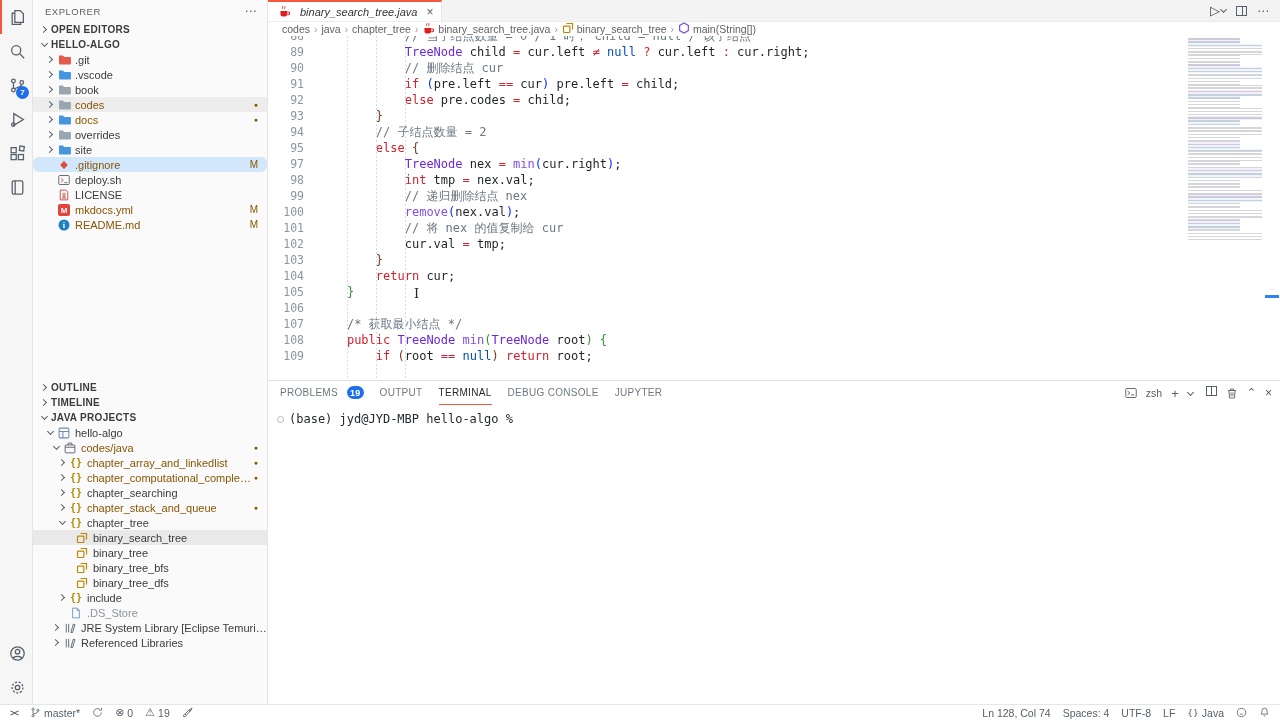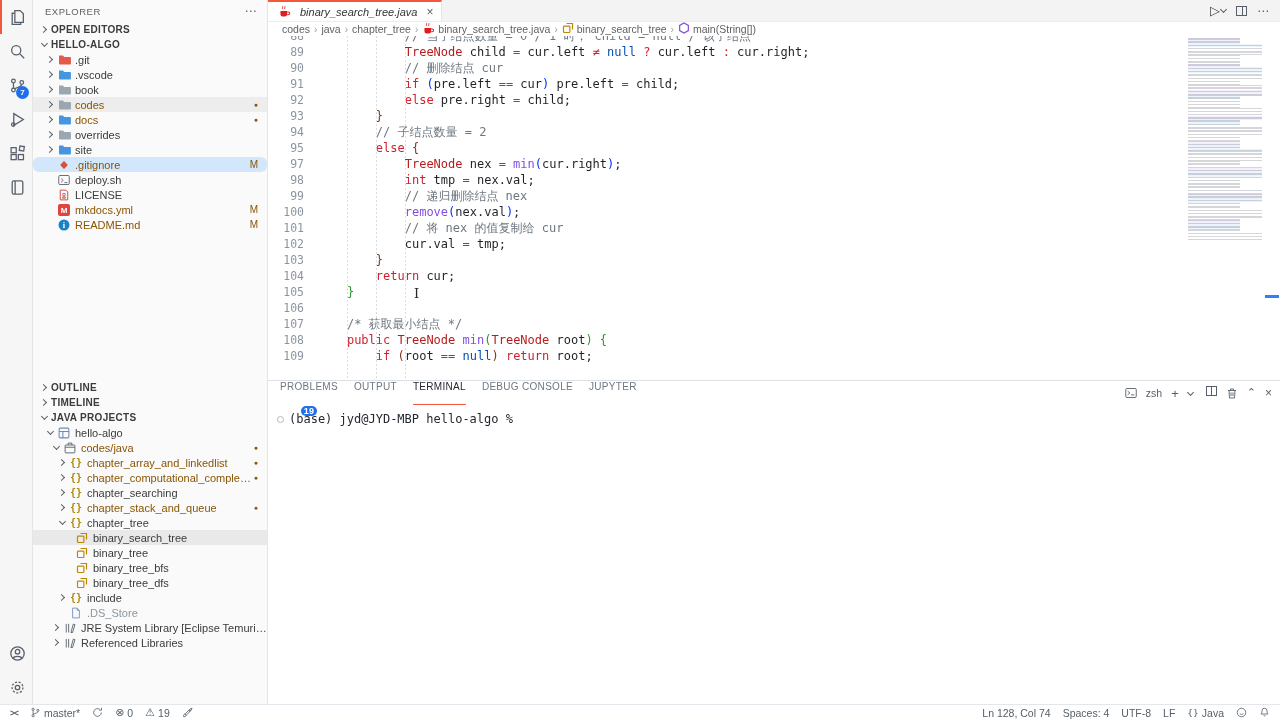--- a/index.html
+++ b/index.html
@@ -52,40 +52,40 @@
 
   .breadcrumbs { height:14px; background:#fff; display:flex; align-items:center; gap:3px; padding-left:14px; font-size:10.5px; color:#616161; }
   .bc-sep { color:#9aa0a6; font-size:10px; margin:0 1px; }
   .bc-item { display:flex; align-items:center; gap:3px; cursor:pointer; }
 
   .editor-body { flex:1; position:relative; background:#fff; overflow:hidden; font-family:"DejaVu Sans Mono","Liberation Mono",monospace; font-size:12px; }
   .code-lines { margin-top:-8px; }
   .code-line { display:flex; height:16px; line-height:16px; }
   .ln { width:36px; text-align:right; color:#8c959f; flex:none; font-size:11.5px; }
   .lc { margin-left:14px; white-space:pre; color:#1f2328; }
-  .t-kw{color:#cf222e} .t-op{color:#cf222e} .t-type{color:#b91c1c} .t-fn{color:#8250df}
+  .t-kw{color:#cf222e} .t-op{color:#cf222e} .t-type{color:#6d28d9} .t-fn{color:#8250df}
   .t-const{color:#0550ae} .t-com{color:#6e7781} .t-txt{color:#1f2328}
   .t-b1{color:#0431fa} .t-b2{color:#319331} .t-b3{color:#7b3814}
   .indent-guide { position:absolute; top:0; bottom:0; width:1px; background-image:linear-gradient(to bottom,#d8dde3 40%,transparent 40%); background-size:1px 4px; }
   .minimap { position:absolute; top:2px; right:18px; width:74px; height:202px; opacity:.85;
     background:
       repeating-linear-gradient(180deg, rgba(130,80,223,.10) 0 4px, rgba(9,105,218,.08) 4px 9px, transparent 9px 26px),
       repeating-linear-gradient(180deg, rgba(87,96,106,.30) 0 1.5px, transparent 1.5px 3.3px);
   }
   .minimap:before { content:""; position:absolute; right:0; top:0; bottom:0; width:22px;
     background:repeating-linear-gradient(180deg, #fff 0 6px, transparent 6px 17px, #fff 17px 29px, transparent 29px 41px); }
   .overview-ruler { position:absolute; top:0; right:0; width:16px; bottom:0; }
   .cursor-marker { position:absolute; right:1px; top:259px; width:14px; height:2.5px; background:#2f81f7; }
   .mouse-ibeam { position:absolute; left:146px; top:250px; color:#24292f; font-size:13px; font-family:"DejaVu Serif",serif; }
 
   
   .panel { height:324px; border-top:1px solid #dde1e5; background:#fff; display:flex; flex-direction:column; }
   .panel-header { height:24px; display:flex; align-items:center; padding:0 8px 0 12px; }
   .ptabs { display:flex; align-items:center; gap:16px; height:100%; }
-  .ptab { height:100%; display:flex; align-items:center; gap:14px; font-size:10px; letter-spacing:.3px; color:#6e7781; border-bottom:1.5px solid transparent; cursor:pointer;flex-direction:column; }
+  .ptab { height:100%; display:flex; align-items:center; gap:9px; font-size:10px; letter-spacing:.3px; color:#6e7781; border-bottom:1.5px solid transparent; cursor:pointer; }
   .ptab.active { color:#24292f; border-bottom-color:#f4573b; }
   .pbadge { background:#1f6feb; color:#fff; border-radius:8px; min-width:14px; height:13px; font-size:9px; font-weight:700; display:flex; align-items:center; justify-content:center; padding:0 3px; }
   .panel-controls { margin-left:auto; display:flex; align-items:center; gap:9px; color:#57606a; font-size:11px; }
   .panel-controls .txt { font-size:10.5px; }
   .pc-ic { cursor:pointer; display:flex; align-items:center; }
   .trash-split { display:flex; gap:9px; margin-left:4px; }
   .terminal { flex:1; padding:7px 0 0 9px; font-family:"DejaVu Sans Mono","Liberation Mono",monospace; font-size:12px; color:#24292f; }
   .term-line { display:flex; align-items:center; }
   .term-dot { width:7px; height:7px; border:1px solid #b0b7be; border-radius:50%; display:inline-block; margin-right:5px; flex:none; }
 
@@ -609,21 +609,21 @@
             <div class="code-line">
               <span class="ln">90</span>
               <span class="lc">            <span class="t-com">// 删除结点 cur</span></span>
             </div>
             <div class="code-line">
               <span class="ln">91</span>
               <span class="lc">            <span class="t-kw">if</span><span class="t-txt"> </span><span class="t-b1">(</span><span class="t-txt">pre.left </span><span class="t-op">==</span><span class="t-txt"> cur</span><span class="t-b1">)</span><span class="t-txt"> pre.left </span><span class="t-op">=</span><span class="t-txt"> child;</span></span>
             </div>
             <div class="code-line">
               <span class="ln">92</span>
-              <span class="lc">            <span class="t-kw">else</span><span class="t-txt"> pre.right </span><span class="t-op">=</span><span class="t-txt"> child;</span></span>
+              <span class="lc">            <span class="t-kw">else</span><span class="t-txt"> pre.codes </span><span class="t-op">=</span><span class="t-txt"> child;</span></span>
             </div>
             <div class="code-line">
               <span class="ln">93</span>
               <span class="lc">        <span class="t-b3">}</span></span>
             </div>
             <div class="code-line">
               <span class="ln">94</span>
               <span class="lc">        <span class="t-com">// 子结点数量 = 2</span></span>
             </div>
             <div class="code-line">

